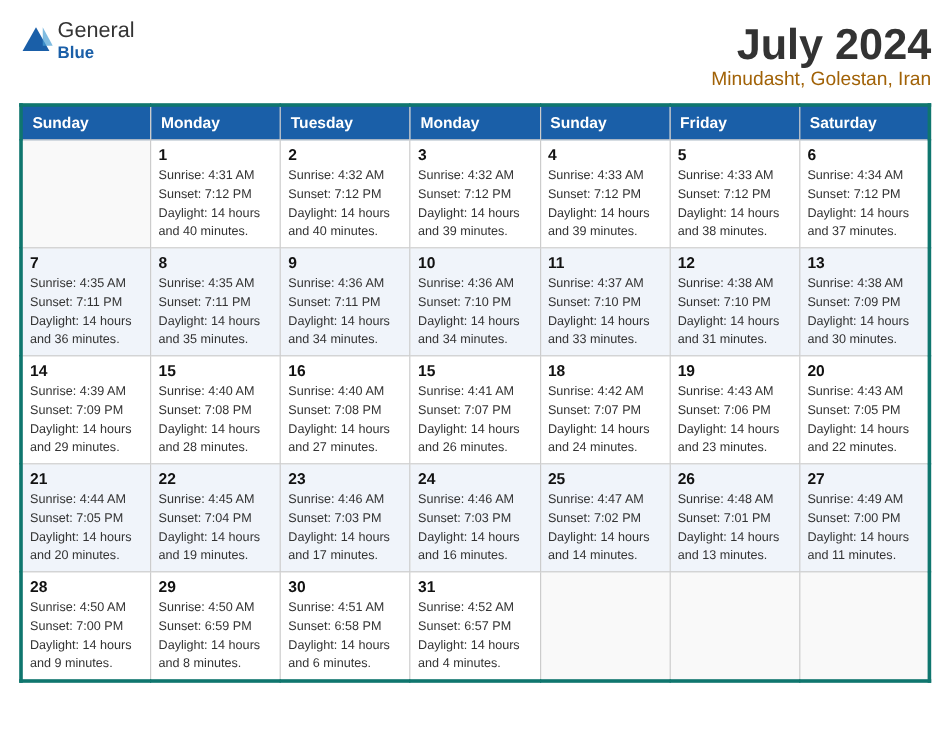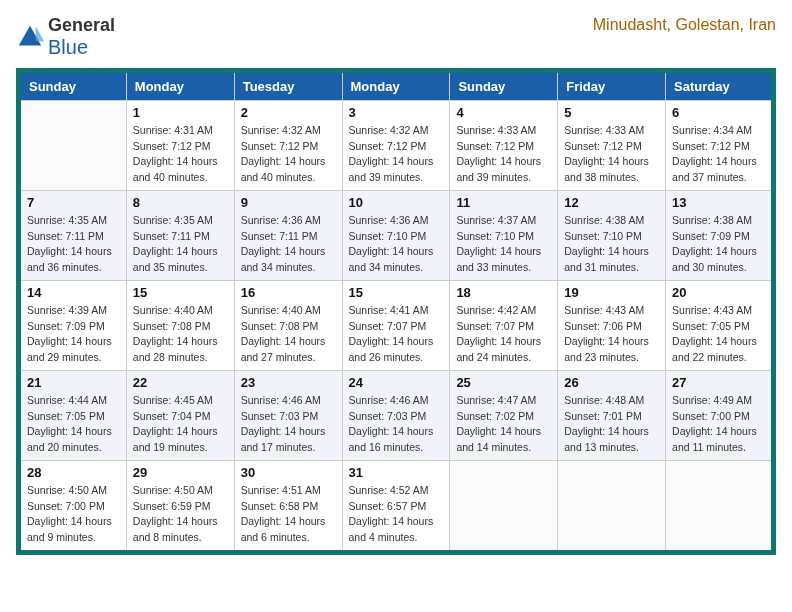--- a/index.html
+++ b/index.html
@@ -21,26 +21,26 @@
       align-items: center;
       gap: 4px;
     }
     .logo-text {
       display: flex;
       flex-direction: column;
       line-height: 1.1;
     }
     .logo-general {
       font-size: 18px;
-      font-weight: bold;
+      font-weight: normal;
       color: #333;
     }
     .logo-blue {
-      font-size: 20px;
-      font-weight: normal;
+      font-size: 14px;
+      font-weight: bold;
       color: #1a5fa8;
     }
     .logo-icon {
       width: 28px;
       height: 28px;
     }
     .title-area {
       text-align: right;
     }
     .month-title {
@@ -48,21 +48,21 @@
       font-weight: bold;
       color: #333;
     }
     .location {
       font-size: 16px;
       color: #a16207;
     }
     .calendar {
       width: 100%;
       border-collapse: collapse;
-      border: 5px solid #0f766e;
+      border: 3px solid #0f766e;
     }
     .calendar th {
       background-color: #1a5fa8;
       color: #fff;
       font-size: 13px;
       font-weight: bold;
       text-align: left;
       padding: 6px 8px;
       border: 1px solid #ccc;
     }
@@ -102,20 +102,21 @@
     <svg class="logo-icon" viewBox="0 0 40 40">
       <polygon points="20,4 36,32 4,32" fill="#1a5fa8"></polygon>
       <polygon points="28,4 40,26 28,26" fill="#4a9fd4" opacity="0.7"></polygon>
     </svg>
     <div class="logo-text">
       <span class="logo-general">General</span>
       <span class="logo-blue">Blue</span>
     </div>
   </div>
   <div class="title-area">
+    <div class="month-title">July 2024</div>
     <div class="location">Minudasht, Golestan, Iran</div>
   </div>
 </div>
 
 <table class="calendar">
   <thead>
     <tr>
     <th>Sunday</th>
         <th>Monday</th>
         <th>Tuesday</th>

